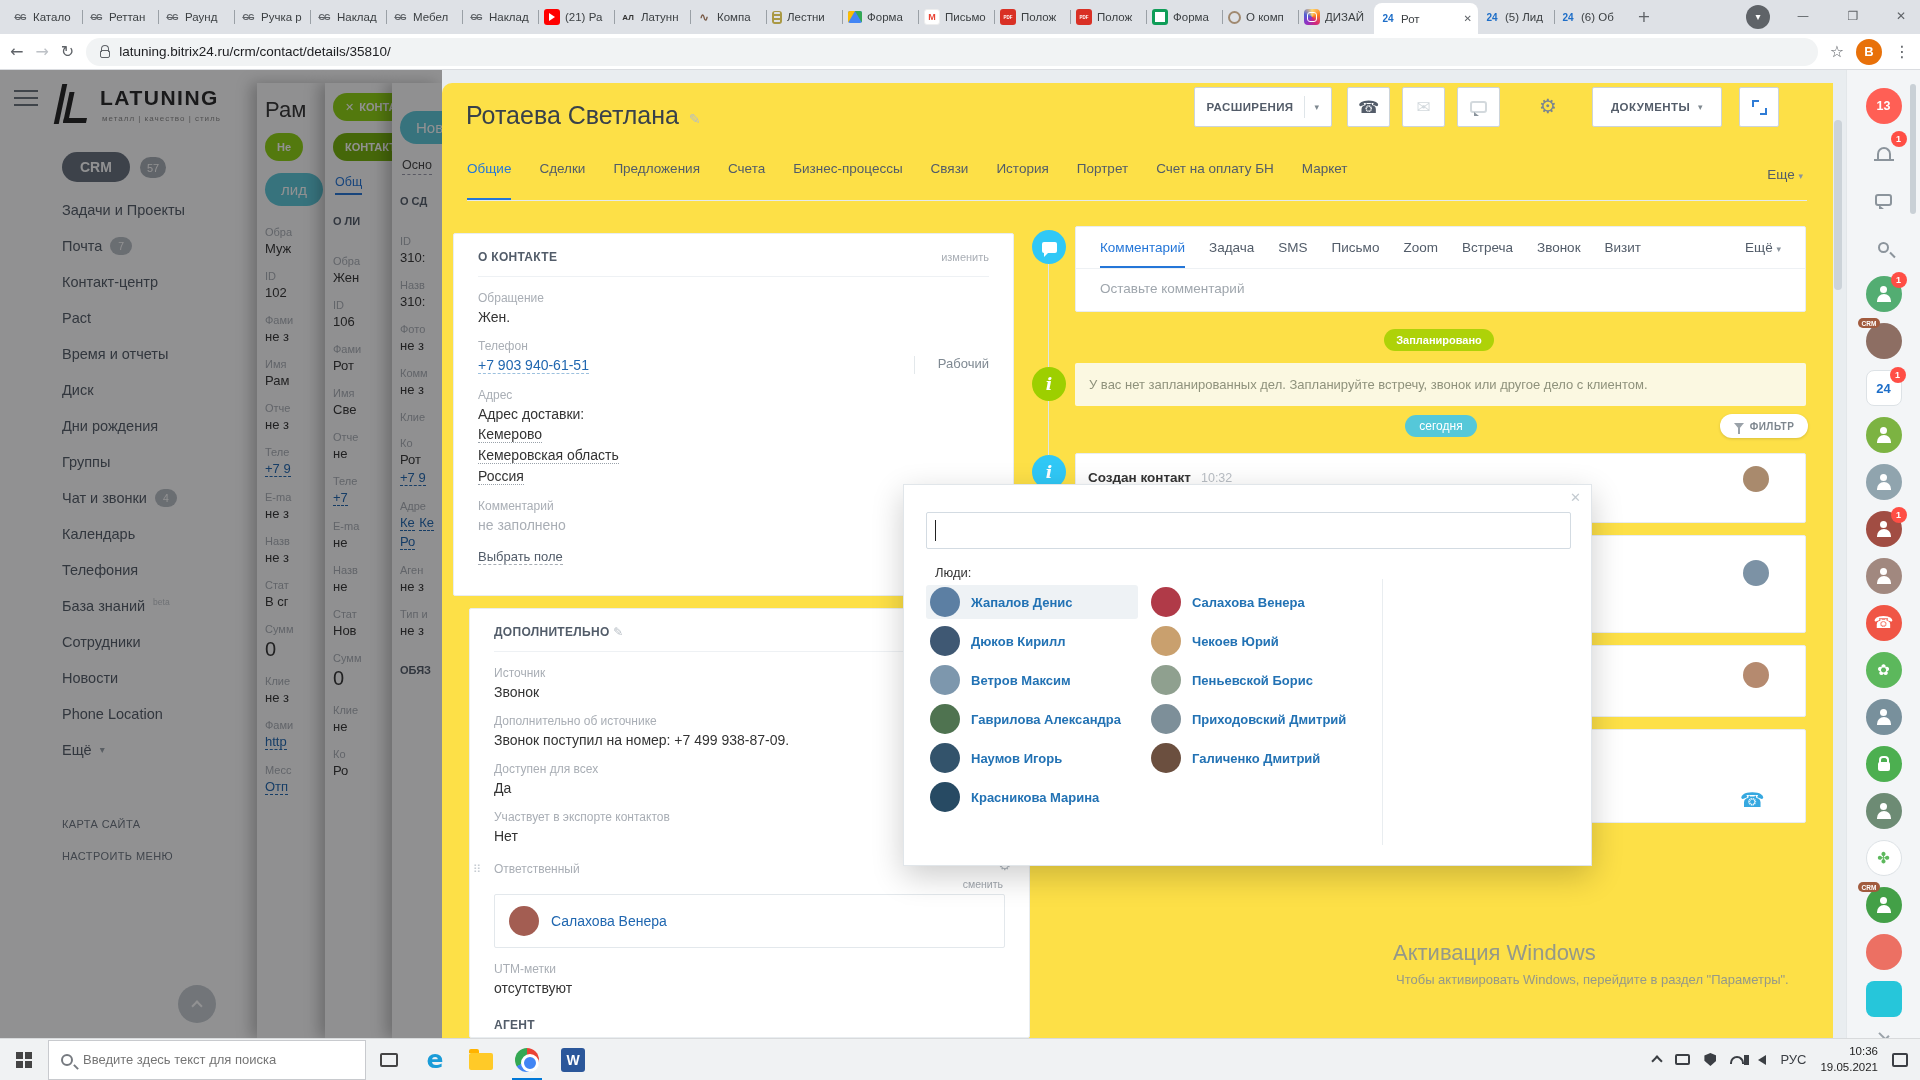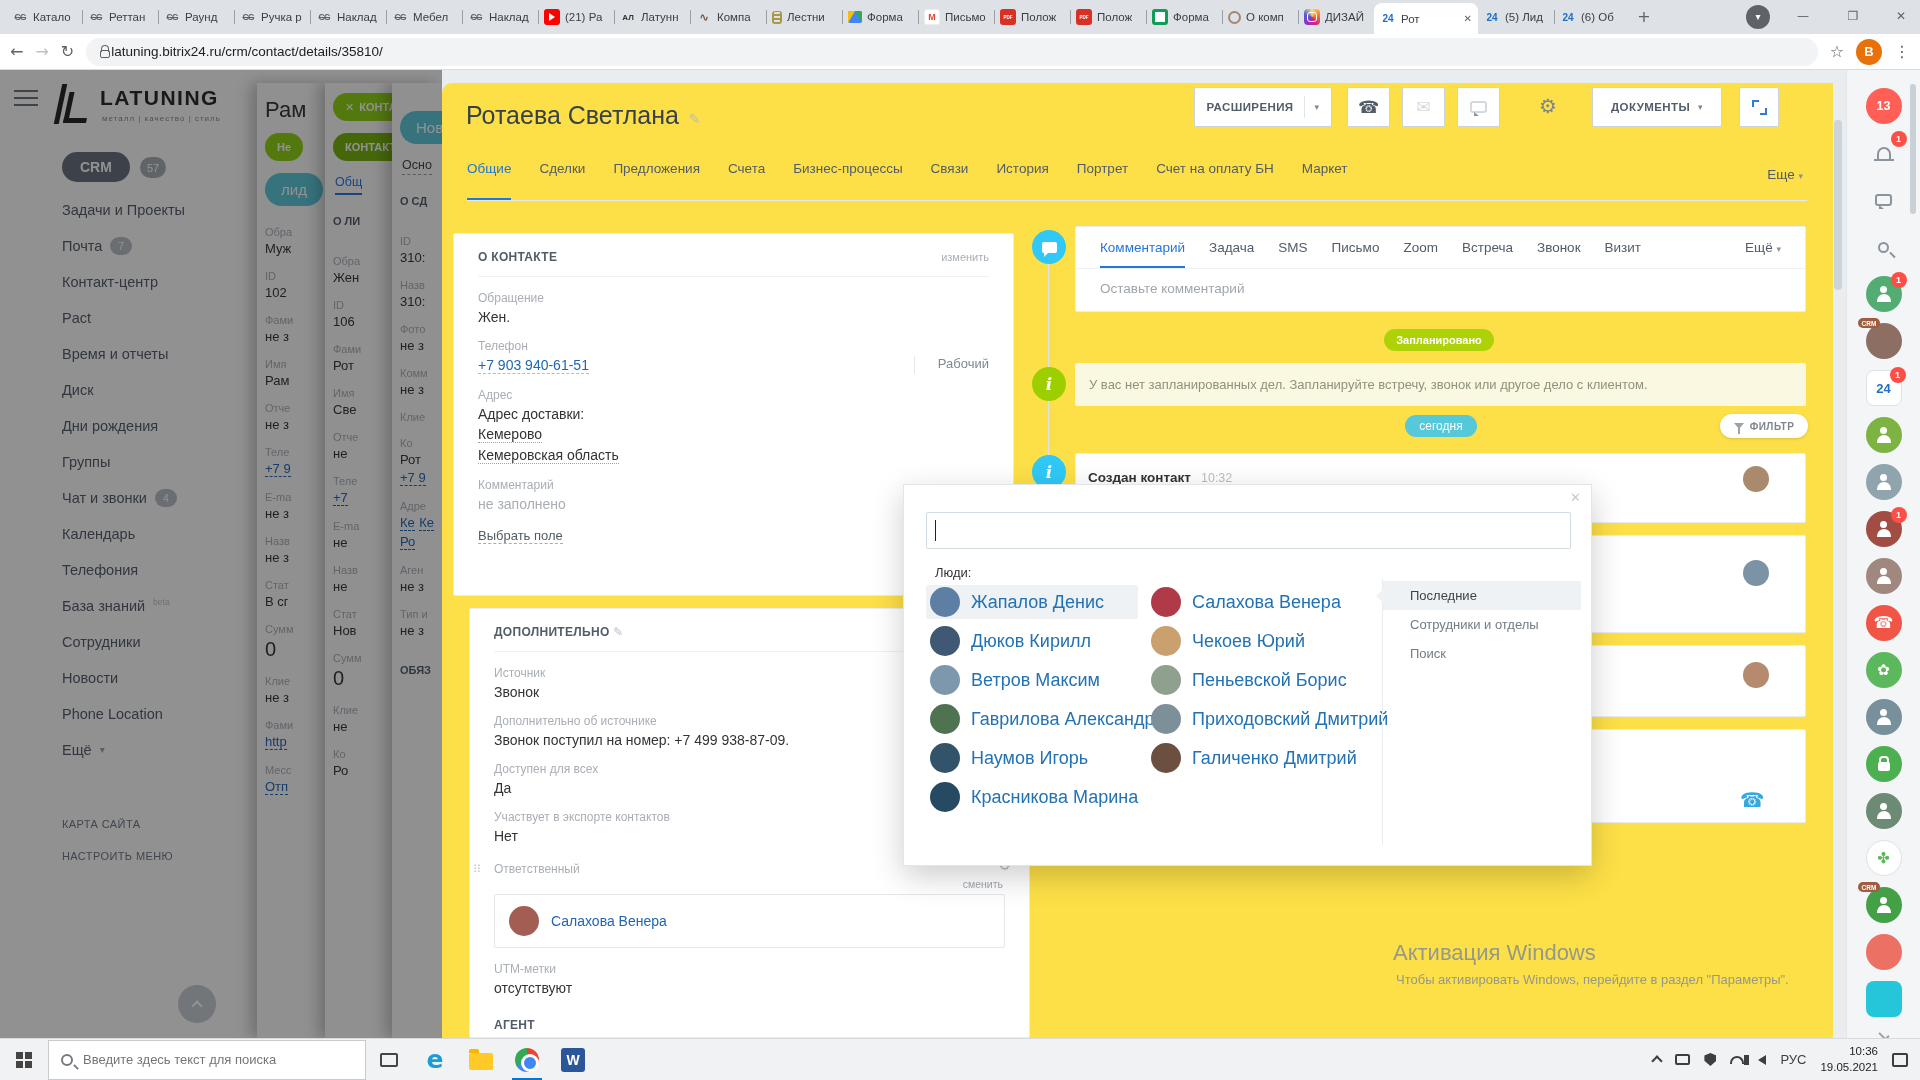--- a/index.html
+++ b/index.html
@@ -31,21 +31,21 @@
   .fv-ig{background:conic-gradient(#feda75,#fa7e1e,#d62976,#962fbf,#4f5bd5,#feda75);border-radius:4px}
   .fv-ig::before{content:"";width:8px;height:8px;border:1.5px solid #fff;border-radius:3px}
   .fv-b24::before{content:"24";color:#1e6ec8;font-weight:700;font-size:10px}
   .tclose{font-size:10px;color:#5f6368}
   #newtab{width:28px;height:28px;margin-top:3px;display:flex;align-items:center;justify-content:center;color:#5f6368;font-size:16px}
   #dlbtn{left:1746px;top:5px;width:24px;height:24px;border-radius:50%;background:#5f6368;color:#fff;display:flex;align-items:center;justify-content:center;font-size:10px}
   .winbtn{top:0;width:34px;height:32px;display:flex;align-items:center;justify-content:center;color:#5f6368;font-size:12px}
   #addrbar{left:0;top:34px;width:1920px;height:36px;background:#fff;display:flex;align-items:center;padding:0 10px;gap:12px;border-bottom:1px solid #dadce0}
   .navic{font-size:16px;color:#5f6368}
   .navic.dis{color:#bdc1c6}
-  #urlpill{flex:1;height:28px;background:#f1f3f4;border-radius:14px;display:flex;align-items:center;padding:0 14px;gap:1px}
+  #urlpill{flex:1;height:28px;background:#f1f3f4;border-radius:14px;display:flex;align-items:center;padding:0 14px;gap:9px}
   .lock{width:10px;height:8px;border:1.6px solid #5f6368;border-radius:2px;position:relative;margin-top:4px}
   .lock::before{content:"";position:absolute;width:6px;height:6px;border:1.6px solid #5f6368;border-bottom:none;border-radius:4px 4px 0 0;top:-6px;left:0.2px}
   #urltext{font-size:13.5px;color:#202124}
   #avatarB{width:26px;height:26px;border-radius:50%;background:#e8710a;color:#fff;font-size:13px;font-weight:700;display:flex;align-items:center;justify-content:center}
   
   #leftregion{left:0;top:70px;width:442px;height:968px;background:#fff;overflow:hidden}
   #burger{left:14px;top:20px;width:24px;height:16px;border-top:2px solid #6a737c;border-bottom:2px solid #6a737c}
   #burger::before{content:"";display:block;margin-top:5px;border-top:2px solid #6a737c}
   #logomark{left:58px;top:14px;width:30px;height:40px;border-left:5px solid #222;transform:skewX(-12deg)}
   #logomark::before{content:"";position:absolute;left:4px;top:8px;width:18px;height:26px;border-left:5px solid #222;border-bottom:5px solid #222}
@@ -152,21 +152,21 @@
   #pclose{position:absolute;right:10px;top:6px;font-size:13px;color:#c3cad0}
   #psearch{position:absolute;left:22px;top:27px;width:645px;height:37px;border:1px solid #d3dbe2;border-radius:2px;background:#fff}
   #pcaret{position:absolute;left:31px;top:35px;width:1px;height:21px;background:#222;animation:blink 1s steps(1) infinite}
   @keyframes blink{50%{opacity:0}}
   #plabel{position:absolute;left:31px;top:80px;font-size:13px;color:#333}
   .pcol{position:absolute;top:100px;display:flex;flex-direction:column;gap:5px}
   #pcol1{left:22px;width:212px}
   #pcol2{left:243px;width:220px}
   .prow{height:34px;display:flex;align-items:center;gap:11px;padding-left:4px;border-radius:3px}
   .prow.sel{background:#eef2f5}
-  .prow .nm{font-size:18px;color:#2272b4;font-weight:400;white-space:nowrap}
+  .prow .nm{font-size:13px;color:#2272b4;font-weight:700;white-space:nowrap}
   #pdivider{position:absolute;left:478px;top:94px;width:1px;height:266px;background:#e9edf0}
   .pnav{position:absolute;left:479px;top:96px;width:198px;display:flex;flex-direction:column}
   .pnav .ni{font-size:13px;color:#727c86;padding:7px 0 7px 27px;position:relative;white-space:nowrap}
   .pnav .ni.sel{background:#eef2f5;color:#3c434b}
   .pnav .ni.sel::before{content:"";position:absolute;left:-7px;top:50%;margin-top:-7px;border-top:7px solid transparent;border-bottom:7px solid transparent;border-right:7px solid #eef2f5}
   
   #mainsb{left:1834px;top:120px;width:8px;height:170px;background:#ccd3d9;border-radius:4px;z-index:11}
   
   #rail{left:1846px;top:70px;width:74px;height:968px;background:#f3f5f7;border-left:1px solid #e3e7ea;z-index:15;display:flex;flex-direction:column;align-items:center;padding-top:18px;gap:11px}
   .ri{width:36px;height:36px;border-radius:50%;position:relative;display:flex;align-items:center;justify-content:center;flex:none}
@@ -530,20 +530,21 @@
     <hr class="chr">
     <div class="flab">Обращение</div>
     <div class="fval">Жен.</div>
     <div class="flab">Телефон</div>
     <div class="fval"><span class="linkdash">+7 903 940-61-51</span></div>
     <div class="worklbl">Рабочий</div>
     <div class="flab">Адрес</div>
     <div class="fval">Адрес доставки:</div>
     <div><span class="linkdot">Кемерово</span></div>
     <div><span class="linkdot">Кемеровская область</span></div>
+    <div><span class="linkdot">Россия</span></div>
     <div class="flab">Комментарий</div>
     <div class="fval empty">не заполнено</div>
     <div><span class="chooser">Выбрать поле</span></div>
   </div>
 
   <div class="ab card" id="card2">
     <div class="sechead">
         <span class="t"><span>ДОПОЛНИТЕЛЬНО</span> <span class="ic i-pencil" style="color:#b6bdc4;font-weight:400"></span></span>
       </div>
     <hr class="chr">
@@ -665,25 +666,20 @@
     <div class="prow">
         <span class="av" style="width:30px;height:30px;background:#7d8f99"></span>
         <span class="nm">Приходовский Дмитрий</span>
       </div>
     <div class="prow">
         <span class="av" style="width:30px;height:30px;background:#6b4f3f"></span>
         <span class="nm">Галиченко Дмитрий</span>
       </div>
   </div>
   <div id="pdivider"></div>
-  <div class="pnav">
-    <div class="ni sel">Последние</div>
-    <div class="ni">Сотрудники и отделы</div>
-    <div class="ni">Поиск</div>
-  </div>
 </div>
 
 <div class="ab" id="rail">
   <div class="ri num">13</div>
   <div class="ri">
       <span class="belldome"></span>
       <span class="rb">1</span>
     </div>
   <div class="ri">
       <span class="chatic"></span>

